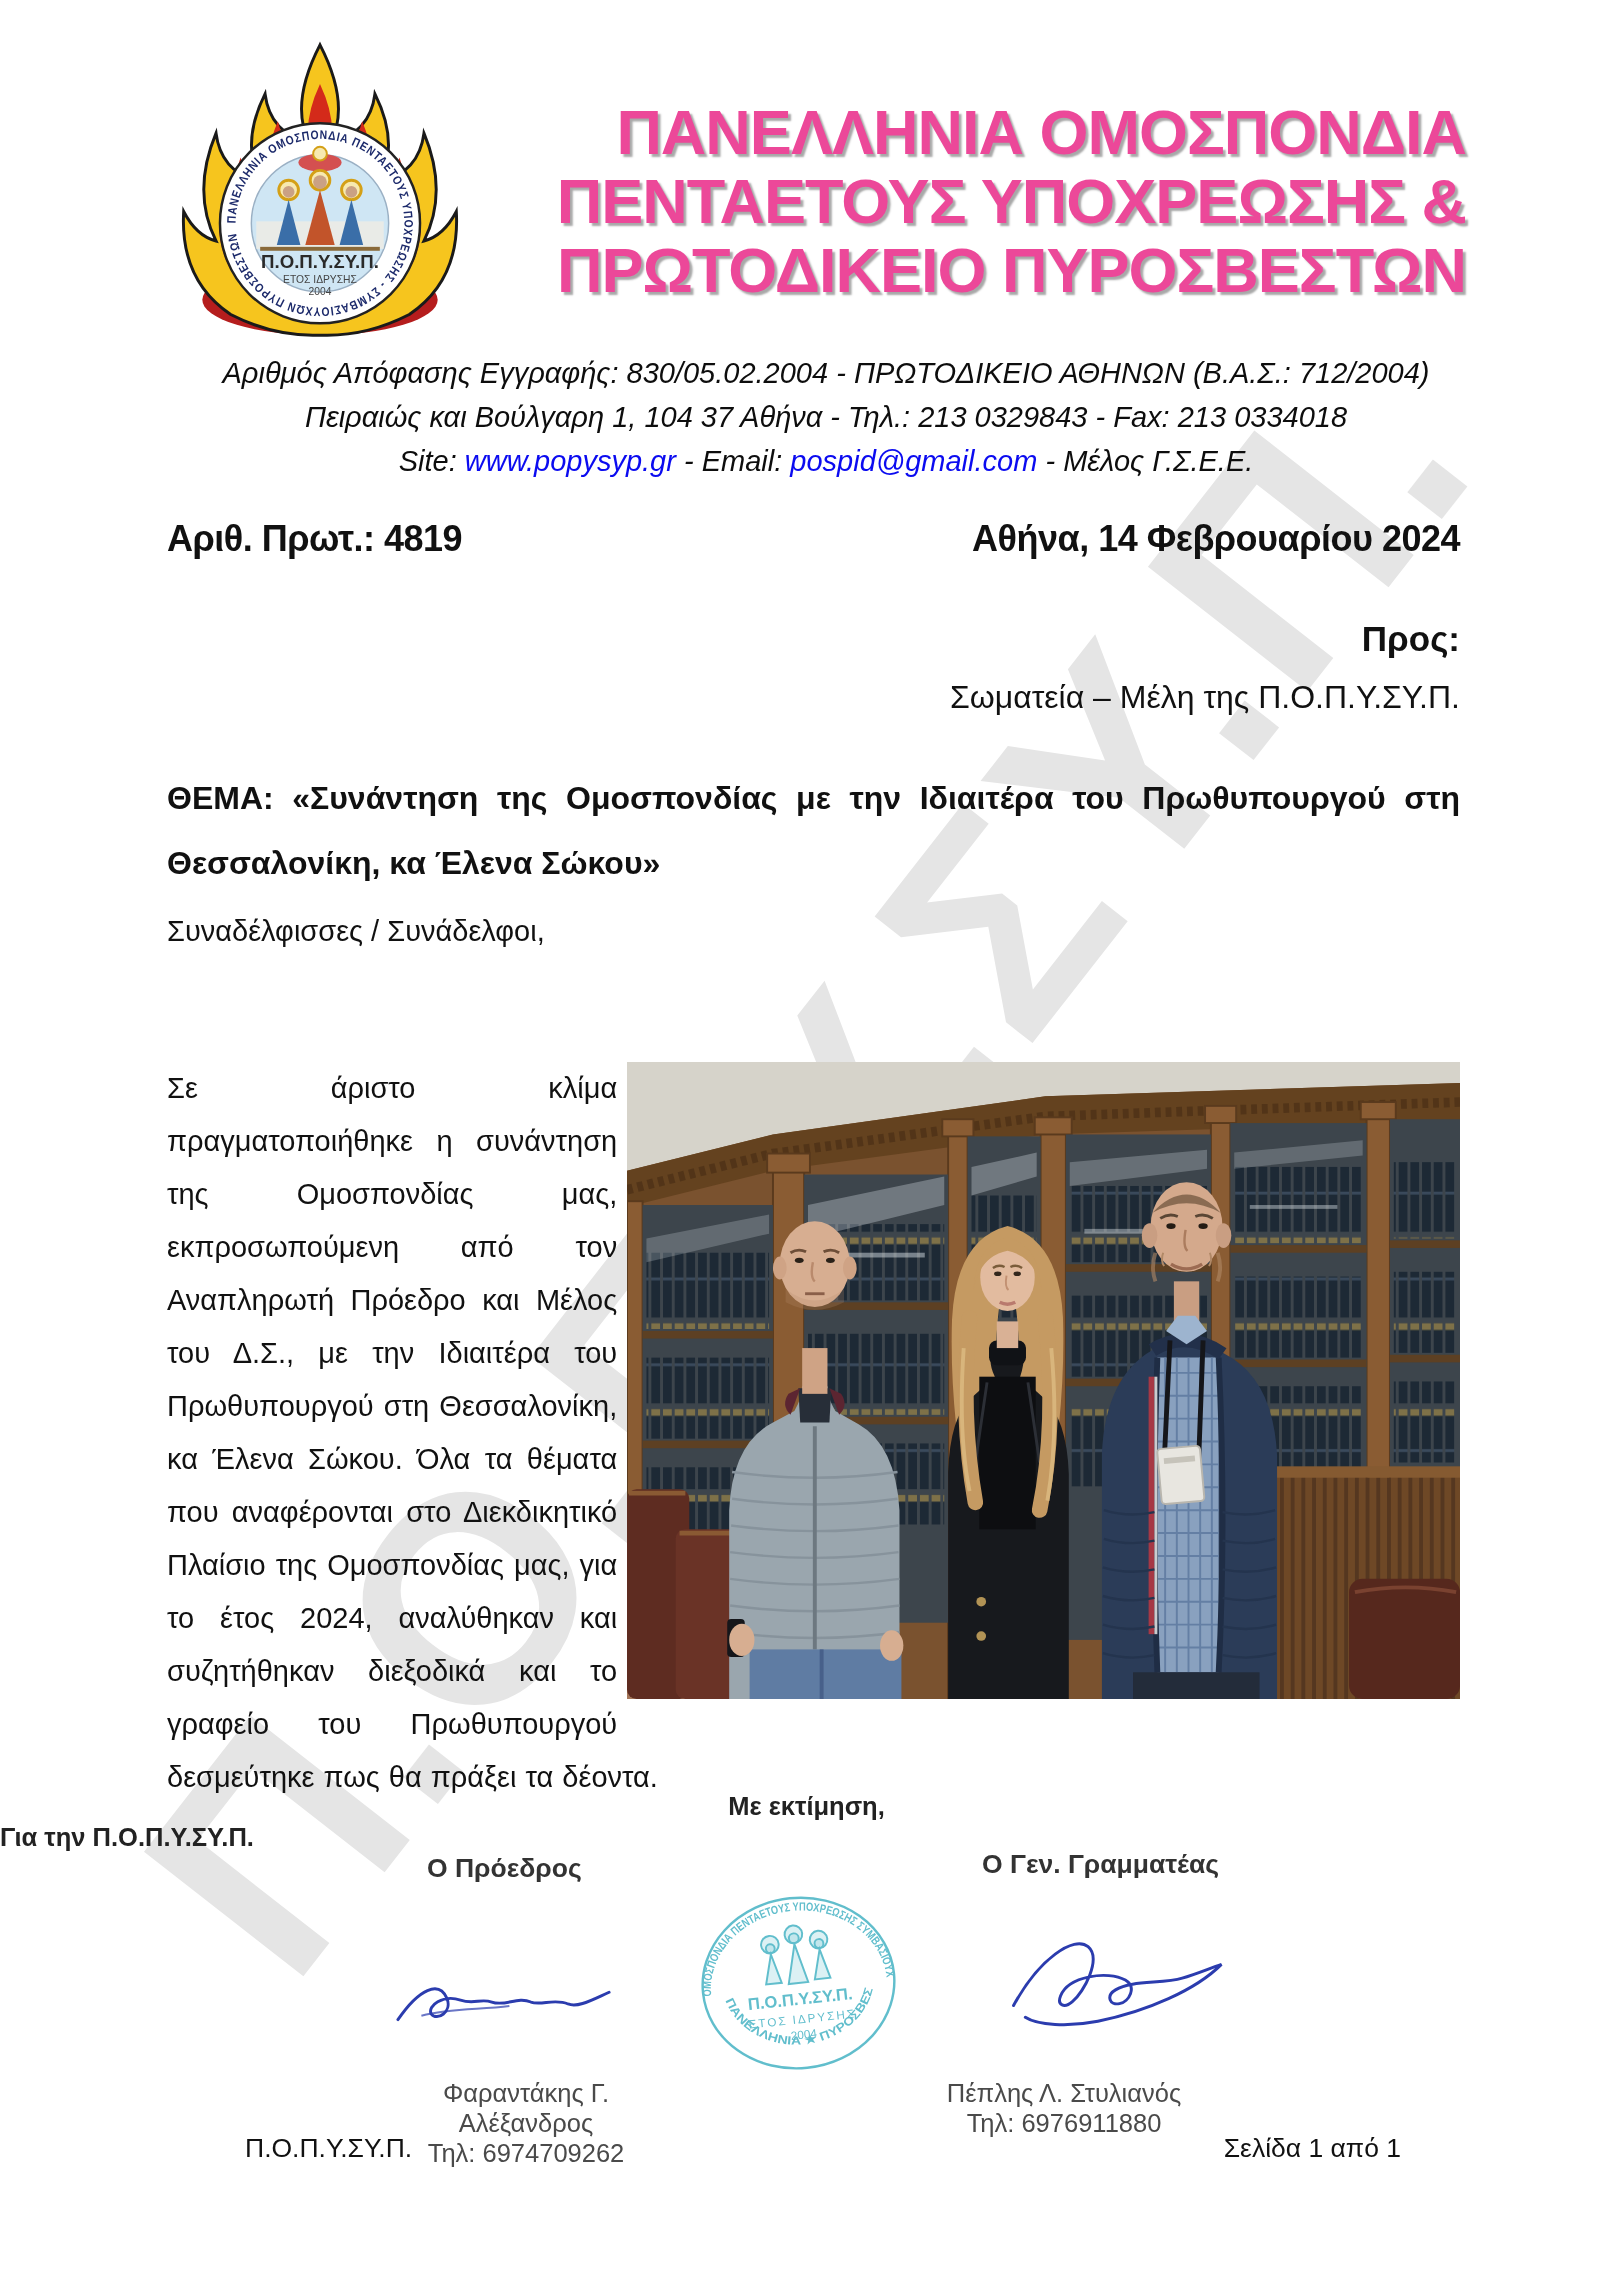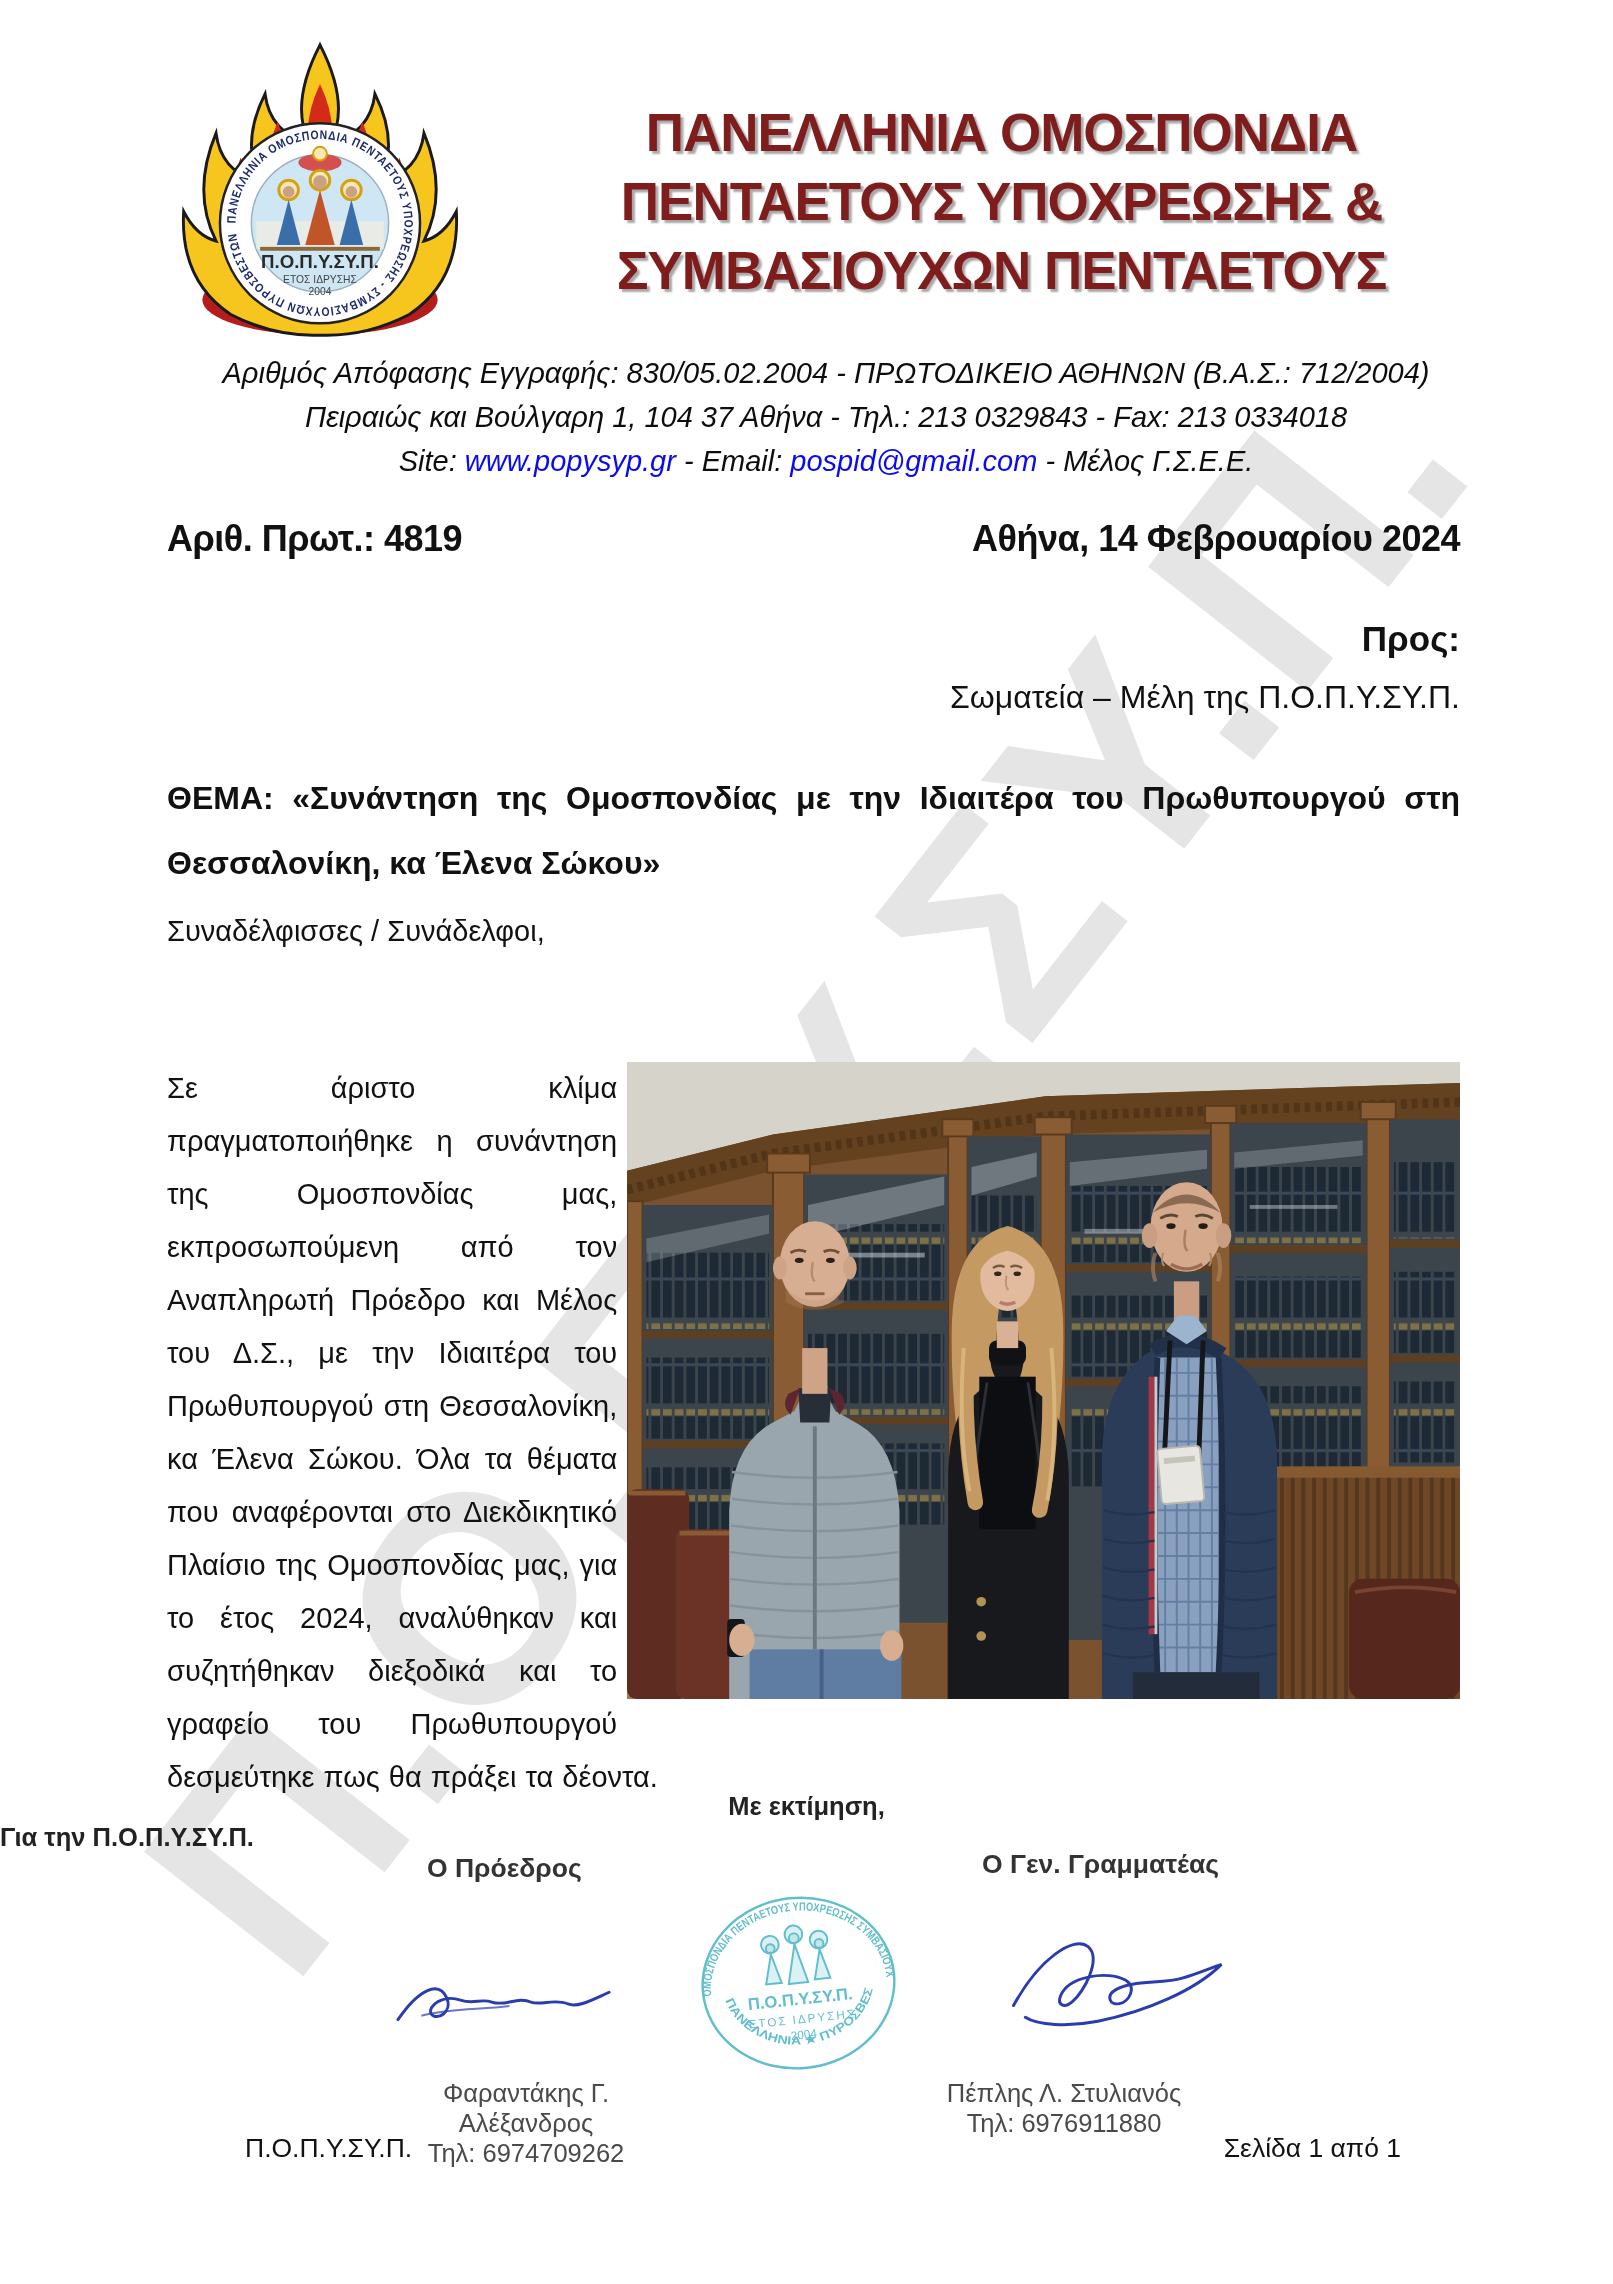--- a/index.html
+++ b/index.html
@@ -14,22 +14,22 @@
     transform:translate(-50%,-50%) rotate(-52deg);
     font-size:294px; font-weight:600; letter-spacing:5.9px;
     color:#e5e5e5; white-space:nowrap; user-select:none;
   }
   .content { position:relative; z-index:1; }
   
   .header { display:flex; padding:35px 147px 0 162px; }
   .logo-box { width:316px; height:306px; flex:0 0 auto; }
   .title-box { flex:1; text-align:center; padding:63px 0 0 59px; }
   .title-line {
-    font-size:53px; font-weight:bold; line-height:69px; letter-spacing:-1px;
-    color:#7f1d1d; text-shadow:2.9px 2.9px 2px #a8a8a8;
+    font-size:63px; font-weight:bold; line-height:69px; letter-spacing:-1px;
+    color:#ec4899; text-shadow:2.9px 2.9px 2px #a8a8a8;text-align:right;
   }
   .contact { text-align:center; margin-top:9.8px; padding-left:39px;
     font-style:italic; font-size:29px; line-height:44px; color:#0d0d0d; }
   .contact a { color:#0b0bf0; text-decoration:none; font-style:italic; cursor:pointer; }
   .meta-row { display:flex; justify-content:space-between; margin-top:35px;
     padding:0 153px 0 167px; font-size:36px; font-weight:bold; letter-spacing:-0.5px; }
   .recipient { text-align:right; padding-right:153px; margin-top:57px; }
   .to-label { font-size:35px; font-weight:bold; line-height:43px; }
   .to-value { font-size:32px; margin-top:18px; line-height:39px; }
   .subject { margin-top:49px; padding:0 153px 0 167px;
@@ -96,21 +96,21 @@
           <path d="M193,168 L181,214 L205,214 Z" fill="#3a6ea8"></path>
           <rect x="100" y="216" width="122" height="4" fill="#8a6a3a"></rect>
           <text x="161" y="238" text-anchor="middle" font-size="19" font-weight="bold" fill="#2a2a2a">Π.Ο.Π.Υ.ΣΥ.Π.</text>
           <text x="161" y="253" text-anchor="middle" font-size="10.5" fill="#444">ΕΤΟΣ ΙΔΡΥΣΗΣ</text>
           <text x="161" y="265" text-anchor="middle" font-size="10.5" fill="#444">2004</text>
         </svg>
       </div>
       <div class="title-box">
         <div class="title-line">ΠΑΝΕΛΛΗΝΙΑ ΟΜΟΣΠΟΝΔΙΑ</div>
         <div class="title-line">ΠΕΝΤΑΕΤΟΥΣ ΥΠΟΧΡΕΩΣΗΣ &amp;</div>
-        <div class="title-line">ΣΥΜΒΑΣΙΟΥΧΩΝ ΠΕΝΤΑΕΤΟΥΣ</div>
+        <div class="title-line">ΠΡΩΤΟΔΙΚΕΙΟ ΠΥΡΟΣΒΕΣΤΩΝ</div>
       </div>
     </div>
 
     <div class="contact">
       <div>Αριθμός Απόφασης Εγγραφής: 830/05.02.2004 - ΠΡΩΤΟΔΙΚΕΙΟ ΑΘΗΝΩΝ (Β.Α.Σ.: 712/2004)</div>
       <div>Πειραιώς και Βούλγαρη 1, 104 37 Αθήνα - Τηλ.: 213 0329843 - Fax: 213 0334018</div>
       <div><span>Site: </span><a>www.popysyp.gr</a><span> - Email: </span><a>pospid@gmail.com</a><span> - Μέλος Γ.Σ.Ε.Ε.</span></div>
     </div>
 
     <div class="meta-row">

